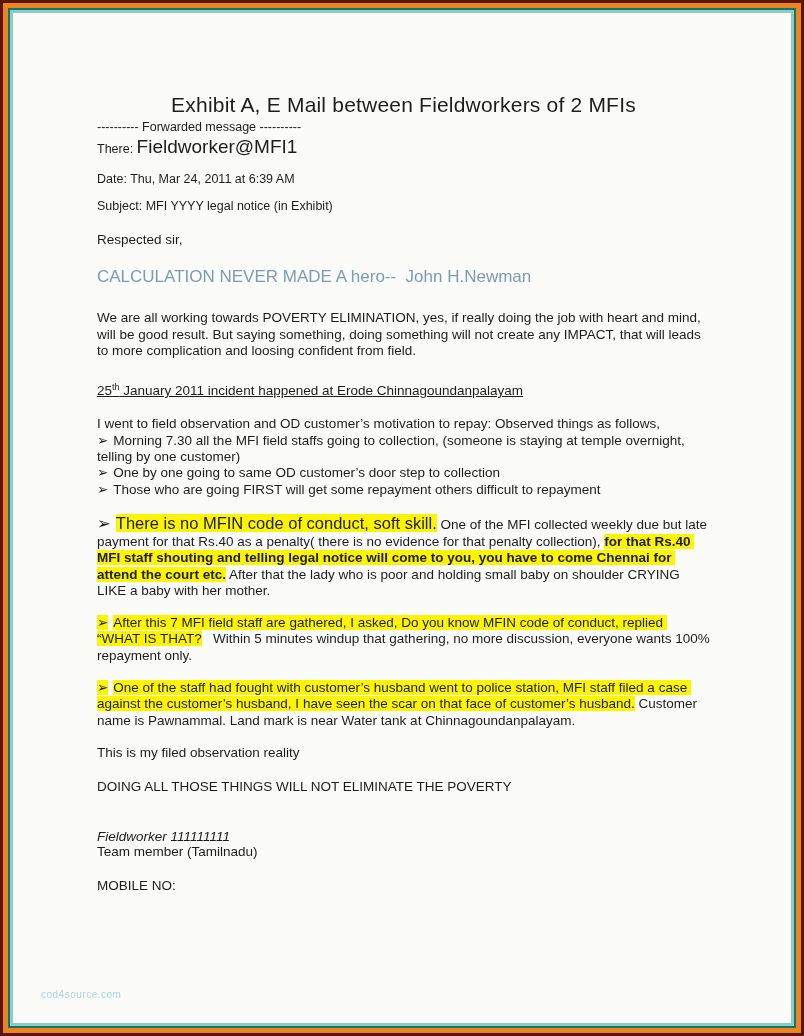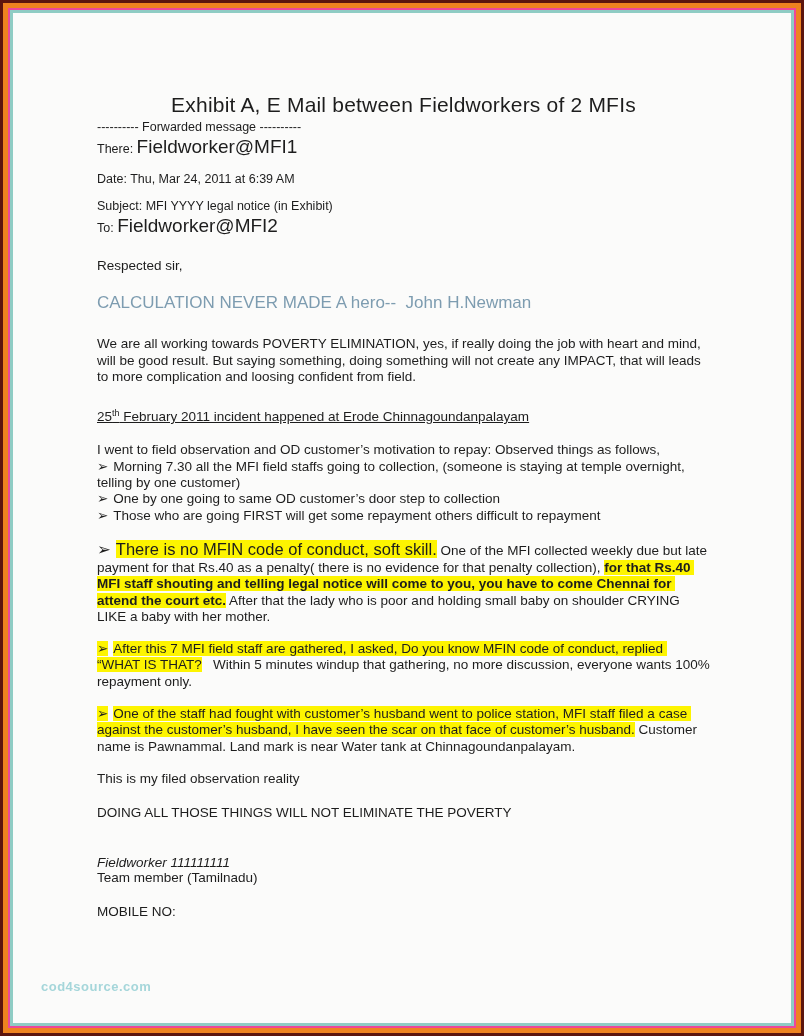--- a/index.html
+++ b/index.html
@@ -1,19 +1,19 @@
 <!DOCTYPE html>
 <html><head>
 <meta charset="utf-8">
 <style>
   * { margin:0; padding:0; box-sizing:border-box; }
   html,body { background:#444; }
   .frame-outer { width:804px; height:1036px; background:#5c150e; padding:3px; }
   .frame-orange { width:100%; height:100%; background:#ee8320; padding:5px; }
-  .frame-dark { width:100%; height:100%; background:#ec4899; padding:2px; }
+  .frame-dark { width:100%; height:100%; background:#0f766e; padding:2px; }
   .frame-teal { width:100%; height:100%; background:#8fccc4; padding:3px; }
   .page { width:100%; height:100%; background:#fbfbfa; position:relative; overflow:hidden;
           font-family:"Liberation Sans","DejaVu Sans",sans-serif; color:#1d1d1d; }
   .content { padding:80px 81px 0 84px; font-size:13.5px; line-height:16.3px; }
 
   .title { font-size:21px; font-weight:400; text-align:center; line-height:24px; margin-bottom:3px; letter-spacing:0.2px; }
   .forwarded { font-size:12.5px; line-height:15px; }
   .addr-line { line-height:23px; white-space:pre-wrap; }
   .lbl-sm { font-size:12.5px; }
   .addr { font-size:19px; }
@@ -32,21 +32,21 @@
   .hlp1 { margin-top:15px; }
   .lead-wrap { font-size:16.5px; line-height:21px; }
   .hlp2 { margin-top:16px; }
   .hlp3 { margin-top:16px; }
   .b { font-weight:bold; }
   .closing1 { margin-top:16px; }
   .closing2 { margin-top:18px; }
   .sig { margin-top:33px; line-height:15.8px; }
   .sig-name { font-style:italic; }
   .mobile { margin-top:18px; }
-  .watermark { position:absolute; left:28px; bottom:29px; color:#a5d6da; font-size:13px; letter-spacing:0.5px;font-weight:bold; }
+  .watermark { position:absolute; left:28px; bottom:23px; color:#a5d6da; font-size:10px; letter-spacing:0.5px; }
 </style>
 </head>
 <body>
 
 <div class="frame-outer">
  <div class="frame-orange">
   <div class="frame-dark">
    <div class="frame-teal">
     <div class="page">
 
@@ -55,29 +55,28 @@
         <div class="title">Exhibit A, E Mail between Fieldworkers of 2 MFIs</div>
 
         <div class="forwarded">---------- Forwarded message ----------</div>
 
         <div class="addr-line"><span class="lbl-sm">There: </span><span class="addr">Fieldworker@MFI1</span></div>
 
         <div class="meta"><span>Date: </span><span>Thu, Mar 24, 2011 at 6:39 AM</span></div>
 
         <div class="meta"><span>Subject: </span><span>MFI YYYY legal notice (in Exhibit)</span></div>
 
-        <div class="addr-line"><span class="lbl-sm">To: </span><span class="addr">Fieldworker@MFI2</span></div>
 
         <p class="salutation">Respected sir,</p>
 
         <p class="quote">CALCULATION NEVER MADE A hero--  John H.Newman</p>
 
         <p class="para-intro">We are all working towards POVERTY ELIMINATION, yes, if really doing the job with heart and mind, will be good result. But saying something, doing something will not create any IMPACT, that will leads to more complication and loosing confident from field.</p>
 
-        <p class="incident"><span class="u"><span>25</span><sup>th</sup><span> February 2011 incident happened at Erode Chinnagoundanpalayam</span></span></p>
+        <p class="incident"><span class="u"><span>25</span><sup>th</sup><span> January 2011 incident happened at Erode Chinnagoundanpalayam</span></span></p>
 
         <p class="observe">I went to field observation and OD customer’s motivation to repay: Observed things as follows,</p>
 
         <p><span class="glyph">➢</span><span>Morning 7.30 all the MFI field staffs going to collection, (someone is staying at temple overnight, telling by one customer)</span></p>
         <p><span class="glyph">➢</span><span>One by one going to same OD customer’s door step to collection</span></p>
         <p><span class="glyph">➢</span><span>Those who are going FIRST will get some repayment others difficult to repayment</span></p>
 
         <p class="hl-para hlp1"><span class="lead-wrap"><span class="glyph">➢</span><span class="hl">There is no MFIN code of conduct, soft skill.</span></span><span> One of the MFI collected weekly due but late payment for that Rs.40 as a penalty( there is no evidence for that penalty collection), </span><span class="b hl">for that Rs.40 MFI staff shouting and telling legal notice will come to you, you have to come Chennai for attend the court etc.</span><span> After that the lady who is poor and holding small baby on shoulder CRYING LIKE a baby with her mother.</span></p>
 
         <p class="hl-para hlp2"><span class="glyph hl">➢</span><span class="hl">After this 7 MFI field staff are gathered, I asked, Do you know MFIN code of conduct, replied “WHAT IS THAT?</span><span>   Within 5 minutes windup that gathering, no more discussion, everyone wants 100% repayment only.</span></p>

